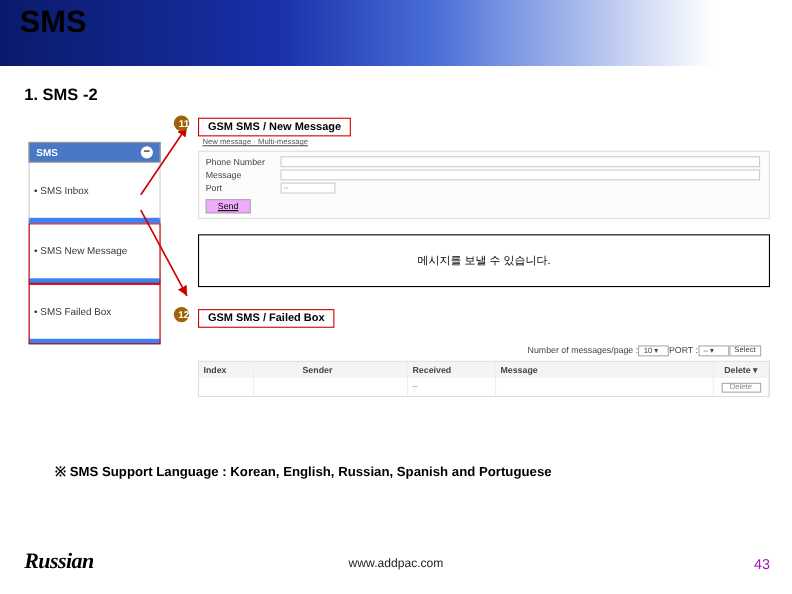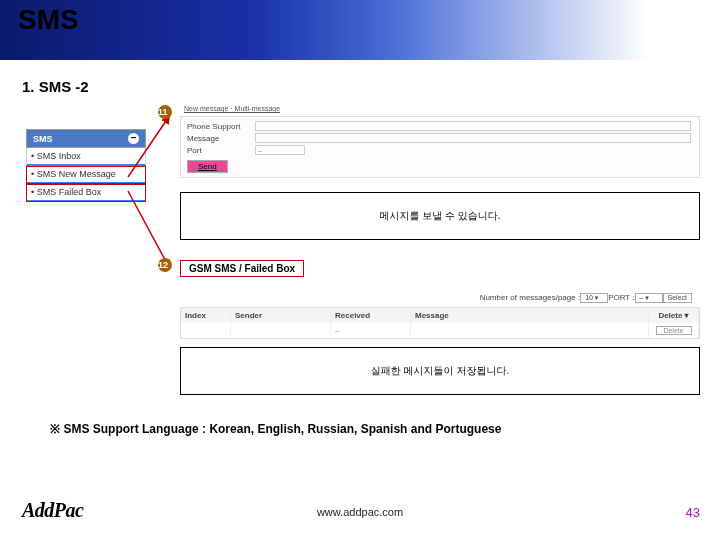--- a/index.html
+++ b/index.html
@@ -62,22 +62,22 @@
     width: 11px;
     height: 11px;
     text-align: center;
     line-height: 9px;
     font-size: 10px;
     font-weight: bold;
   }
   .sms-menu-item {
     border-left: 1px solid #ccc;
     border-right: 1px solid #ccc;
-    border-bottom: 2px solid #3b82f6;
-    padding: 3px 4px;
+    border-bottom: 5px solid #3b82f6;
+    padding: 20px 4px;
     background: #fff;
     color: #333;
   }
   .sms-menu-item:before {
     content: "• ";
     color: #333;
   }
   .sms-menu-item.boxed {
     outline: 1.5px solid #cc0000;
     outline-offset: -1px;
@@ -93,21 +93,21 @@
     position: absolute;
     left: -22px;
     top: 0;
     width: 14px;
     height: 14px;
     border-radius: 50%;
     background: #a16207;
     color: #fff;
     font-size: 9px;
     font-weight: bold;
-    text-align: left;
+    text-align: right;
     line-height: 14px;
   }
 
   .panel-hdr {
     display: inline-block;
     border: 1.5px solid #cc0000;
     padding: 2px 8px;
     font-size: 10px;
     font-weight: bold;
     margin-bottom: 2px;
@@ -148,21 +148,21 @@
     background: #fff;
     border: 1px solid #ccc;
     font-size: 7px;
     padding-left: 2px;
     line-height: 9px;
     color: #888;
   }
   .btn-send {
     margin-top: 3px;
     display: inline-block;
-    background: #ec4899;
+    background: #f0abfc;
     border: 1px solid #aaa;
     font-size: 8px;
     padding: 1px 10px;
     text-decoration: underline;
   }
 
   .caption-band {
     border: 1.5px solid #000;
     text-align: center;
     font-size: 10px;
@@ -207,21 +207,21 @@
     background: #f4f4f4;
     font-weight: bold;
     color: #444;
     justify-content: center;
   }
   .failed-table .trow {
     background: #fff;
     color: #888;
   }
   .c-idx { width: 50px; }
-  .c-snd { width: 100px; }
+  .c-snd { width: 100px; margin-left: 40px; }
   .c-rcv { width: 80px; }
   .c-msg { flex: 1; }
   .c-del { width: 50px; text-align: center; border-right: none; }
   .c-del .sel-small {
     display: inline-block;
     border: 1px solid #aaa;
     width: 36px;
     font-size: 7px;
     background: #fff;
   }
@@ -291,24 +291,25 @@
       <marker id="ah" markerWidth="8" markerHeight="8" refX="6" refY="3" orient="auto">
         <path d="M0,0 L6,3 L0,6 Z" fill="#cc0000"></path>
       </marker>
     </defs>
     <line x1="128" y1="72" x2="170" y2="10" stroke="#cc0000" stroke-width="1.5" marker-end="url(#ah)"></line>
     <line x1="128" y1="86" x2="170" y2="164" stroke="#cc0000" stroke-width="1.5" marker-end="url(#ah)"></line>
   </svg>
 
   <div class="panel-block">
     <div class="num-circle">11</div>
+    <div class="panel-hdr">GSM SMS / New Message</div>
     <div class="panel-sub">New message · Multi-message</div>
     <div class="form-panel">
       <div class="form-row">
-        <span class="lbl">Phone Support</span>
+        <span class="lbl">Phone Number</span>
         <span class="inp"></span>
       </div>
       <div class="form-row">
         <span class="lbl">Message</span>
         <span class="inp"></span>
       </div>
       <div class="form-row">
         <span class="lbl">Port</span>
         <span class="sel">–</span>
       </div>
@@ -339,21 +340,20 @@
     <div class="trow">
       <div class="td c-idx"></div>
       <div class="td c-snd"></div>
       <div class="td c-rcv">–</div>
       <div class="td c-msg"></div>
       <div class="td c-del">
         <span class="sel-small">Delete</span>
       </div>
     </div>
   </div>
-  <div class="caption-band">실패한 메시지들이 저장됩니다.</div>
 
 </div>
 
 <div class="support-note">※ SMS Support Language : Korean, English, Russian, Spanish and Portuguese</div>
 
-<div class="footer-logo">AddPac</div>
+<div class="footer-logo">Russian</div>
 <div class="footer-url">www.addpac.com</div>
 <div class="footer-page">43</div>
 
 </body></html>

